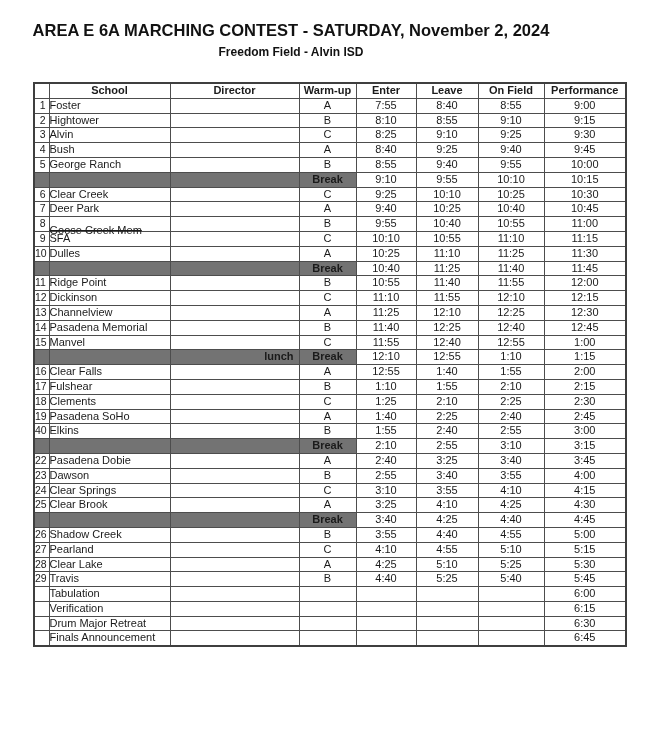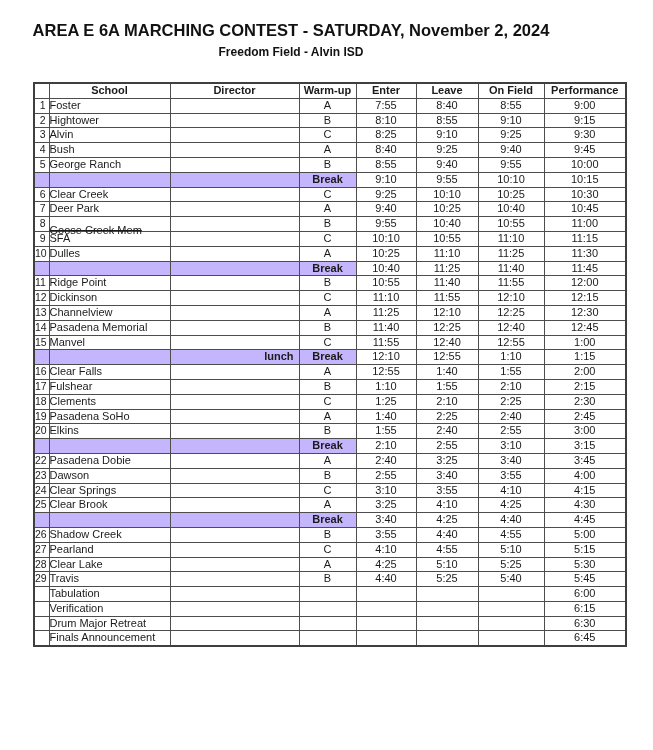--- a/index.html
+++ b/index.html
@@ -28,21 +28,21 @@
     padding:0; height:13.8px; line-height:13.8px;
     white-space:nowrap; overflow:visible;
   }
   th { font-weight:bold; text-align:center; font-size:11px; background:#ffffff; }
   td { background:#ffffff; }
   td.num { text-align:right; padding-right:3px; font-size:10.5px; }
   td.school { text-align:left; }
   td.director { text-align:left; padding-left:4px; }
   td.area { text-align:center; }
   td.time { text-align:center; }
-  tr.break td.blue { background:#c4b5fd; }
+  tr.break td.blue { background:#737373; }
   tr.break td.area { font-weight:bold; }
   td.director.note { text-align:right; padding-right:5px; font-weight:bold; }
   .strike {
     text-decoration:line-through;
     position:relative; top:7px;
     display:inline-block; line-height:11px;
   }
   .scrollbar-thumb {
     position:absolute; left:640px; top:108px;
     width:8px; height:597px;
@@ -297,21 +297,21 @@
           <td class="num">19</td>
           <td class="school">Pasadena SoHo</td>
           <td class="director"></td>
           <td class="area">A</td>
           <td class="time">1:40</td>
           <td class="time">2:25</td>
           <td class="time">2:40</td>
           <td class="time">2:45</td>
         </tr>
         <tr class="school">
-          <td class="num">20</td>
+          <td class="num">40</td>
           <td class="school">Elkins</td>
           <td class="director"></td>
           <td class="area">B</td>
           <td class="time">1:55</td>
           <td class="time">2:40</td>
           <td class="time">2:55</td>
           <td class="time">3:00</td>
         </tr>
         <tr class="break">
           <td class="num blue"></td>

